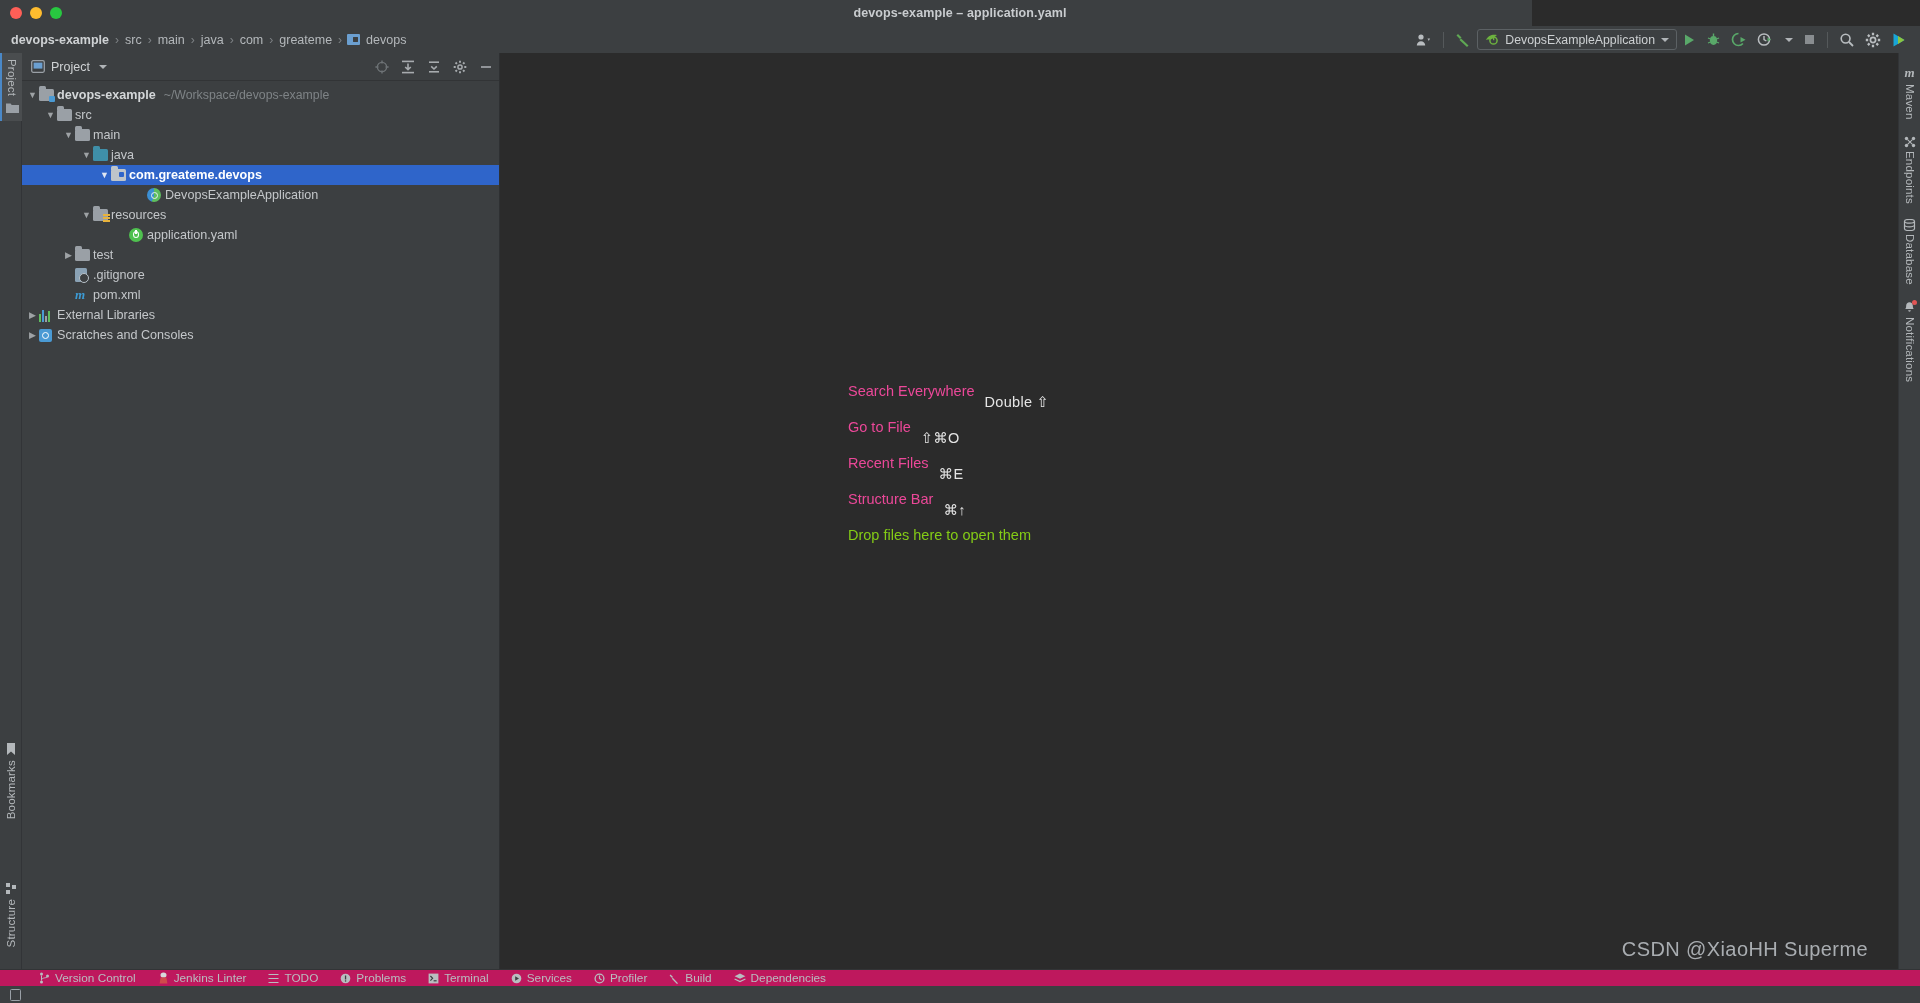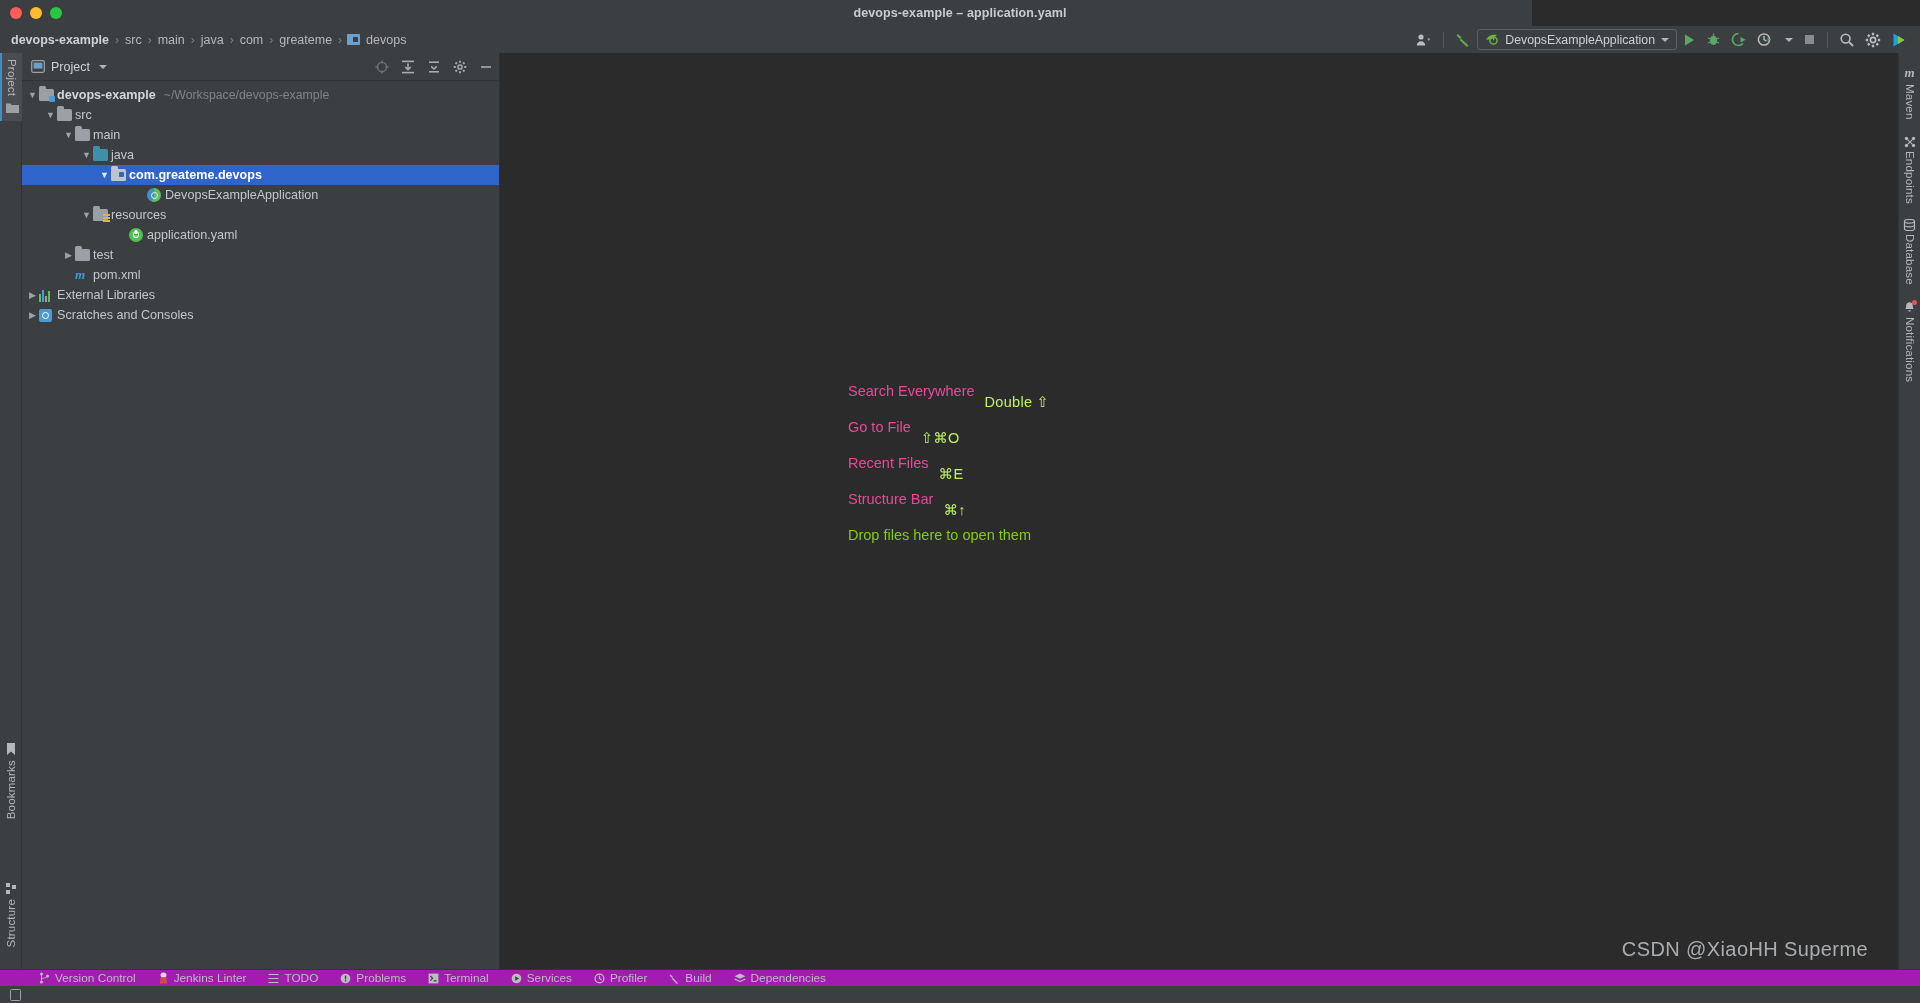--- a/index.html
+++ b/index.html
@@ -158,32 +158,32 @@
                          border:1.6px solid #fff; border-radius:50%; box-sizing:border-box; }
 
   
   .editor {
     position: absolute; top: 53px; left: 500px; right: 22px; bottom: 34px;
     background: #2b2b2b;
   }
   .shortcuts { position: absolute; left: 348px; top: 320px; }
   .sc-row { height: 36px; display: flex; align-items: center; font-size: 14.5px; }
   .sc-label { color: #ec4899; }
-  .sc-key { color: #bef264; margin-left: 10px; letter-spacing: .3px; margin-top: 21px; }
+  .sc-key { color: #e5e5e5; margin-left: 10px; letter-spacing: .3px; margin-top: 21px; }
   .sc-note { color: #84cc16; font-size: 14.5px; }
 
   .watermark {
     position: absolute; right: 30px; bottom: 8px;
     font-size: 20px; color: #a9adb1; letter-spacing: .4px;
   }
 
   
   .bottombar {
     position: absolute; left: 0; bottom: 17px; width: 1920px; height: 17px;
-    background: #a21caf; border-top: 1px solid #323436;
+    background: #be185d; border-top: 1px solid #323436;
     display: flex; align-items: center; padding-left: 28px; gap: 0;
   }
   .bb-item { display: flex; align-items: center; gap: 5px; color: #b9bdc0;
              font-size: 11.8px; padding: 0 11px; white-space: nowrap; }
 
   
   .statusbar {
     position: absolute; left: 0; bottom: 0; width: 1920px; height: 17px;
     background: #3c3f41;
     display: flex; align-items: center; padding-left: 10px; gap: 10px;
@@ -498,20 +498,27 @@
     </div>
 
     <div class="row" style="padding-left:40px">
       <span class="arrow">▶</span>
       <span class="ficon">
           <span class="fld fld-grey"></span>
         </span>
       <span class="lbl">test</span>
     </div>
 
+    <div class="row" style="padding-left:40px">
+      <span class="arrow"></span>
+      <span class="ficon">
+          <span class="git-icon"></span>
+        </span>
+      <span class="lbl">.gitignore</span>
+    </div>
 
     <div class="row" style="padding-left:40px">
       <span class="arrow"></span>
       <span class="ficon">
           <span class="mvn-icon">m</span>
         </span>
       <span class="lbl">pom.xml</span>
     </div>
 
     <div class="row" style="padding-left:4px">

